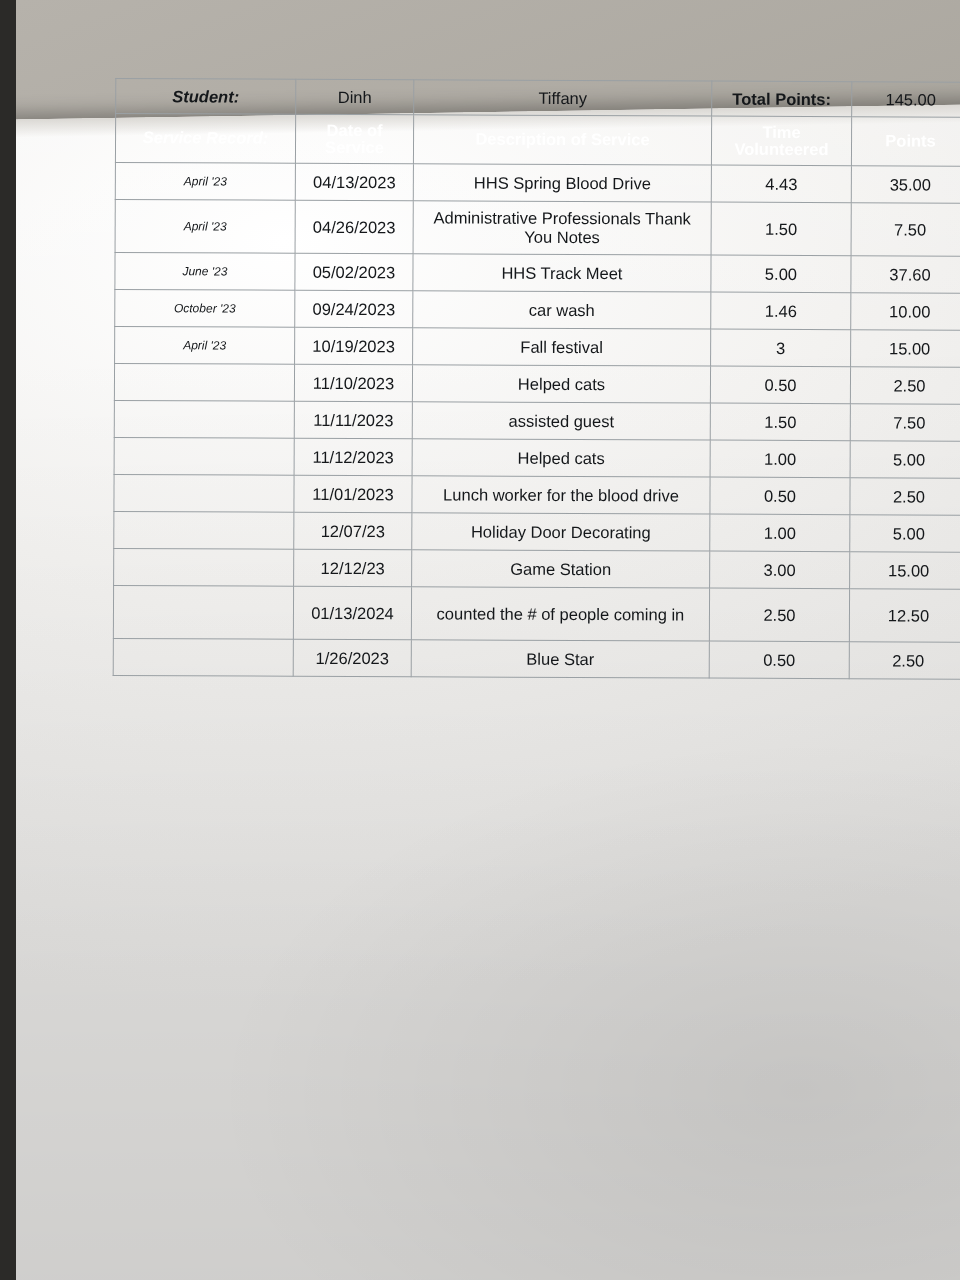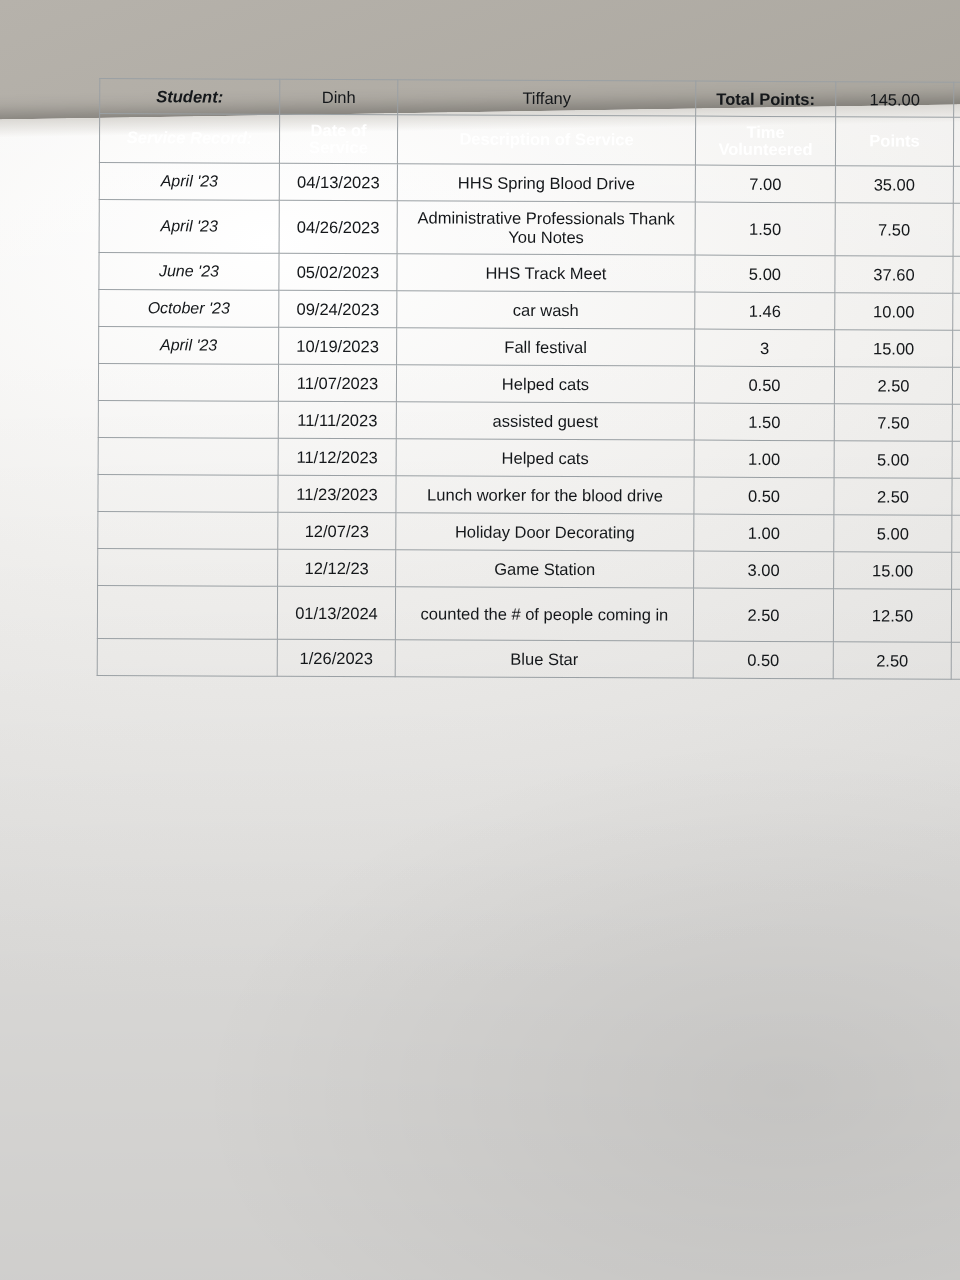--- a/index.html
+++ b/index.html
@@ -13,20 +13,21 @@
     overflow: hidden;
     font-family: "Liberation Sans", sans-serif;
   }
 
   
   .scene {
     position: absolute;
     inset: 0;
     background: linear-gradient(160deg, #b6b2ab 0%, #a9a59d 35%, #9e9a92 60%, #8e8a83 100%);
     overflow: hidden;
+    margin-left: 16px;
   }
 
   
   .paper {
     position: absolute;
     left: -40px;
     top: 112px;
     width: 1050px;
     height: 1260px;
     background:
@@ -112,21 +113,21 @@
   }
   .row-head td.hd-service {
     font-style: italic;
     text-align: center;
   }
 
   
   .row-data td { height: 30px; }
   .row-data td.month {
     font-style: italic;
-    font-size: 16px;
+    font-size: 12px;
   }
   .row-tall td { height: 46px; }
 
   
   .cut { color: #14171a; }
 </style>
 </head>
 <body>
 
 <div class="scene">
@@ -160,21 +161,21 @@
           <td>Description of Service</td>
           <td><span id="hd-time">Time<br>Volunteered</span></td>
           <td>Points</td>
           <td></td>
         </tr>
 
       <tr class="row-data">
             <td class="month">April '23</td>
             <td>04/13/2023</td>
             <td>HHS Spring Blood Drive</td>
-            <td>7.00</td>
+            <td>4.43</td>
             <td>35.00</td>
             <td class="cut"></td>
           </tr>
           <tr class="row-data row-tall">
             <td class="month">April '23</td>
             <td>04/26/2023</td>
             <td>Administrative Professionals Thank You Notes</td>
             <td>1.50</td>
             <td>7.50</td>
             <td class="cut"></td>
@@ -198,21 +199,21 @@
           <tr class="row-data">
             <td class="month">April '23</td>
             <td>10/19/2023</td>
             <td>Fall festival</td>
             <td>3</td>
             <td>15.00</td>
             <td class="cut"></td>
           </tr>
           <tr class="row-data">
             <td class="month"></td>
-            <td>11/07/2023</td>
+            <td>11/10/2023</td>
             <td>Helped cats</td>
             <td>0.50</td>
             <td>2.50</td>
             <td class="cut"></td>
           </tr>
           <tr class="row-data">
             <td class="month"></td>
             <td>11/11/2023</td>
             <td>assisted guest</td>
             <td>1.50</td>
@@ -222,21 +223,21 @@
           <tr class="row-data">
             <td class="month"></td>
             <td>11/12/2023</td>
             <td>Helped cats</td>
             <td>1.00</td>
             <td>5.00</td>
             <td class="cut"></td>
           </tr>
           <tr class="row-data">
             <td class="month"></td>
-            <td>11/23/2023</td>
+            <td>11/01/2023</td>
             <td>Lunch worker for the blood drive</td>
             <td>0.50</td>
             <td>2.50</td>
             <td class="cut"></td>
           </tr>
           <tr class="row-data">
             <td class="month"></td>
             <td>12/07/23</td>
             <td>Holiday Door Decorating</td>
             <td>1.00</td>

